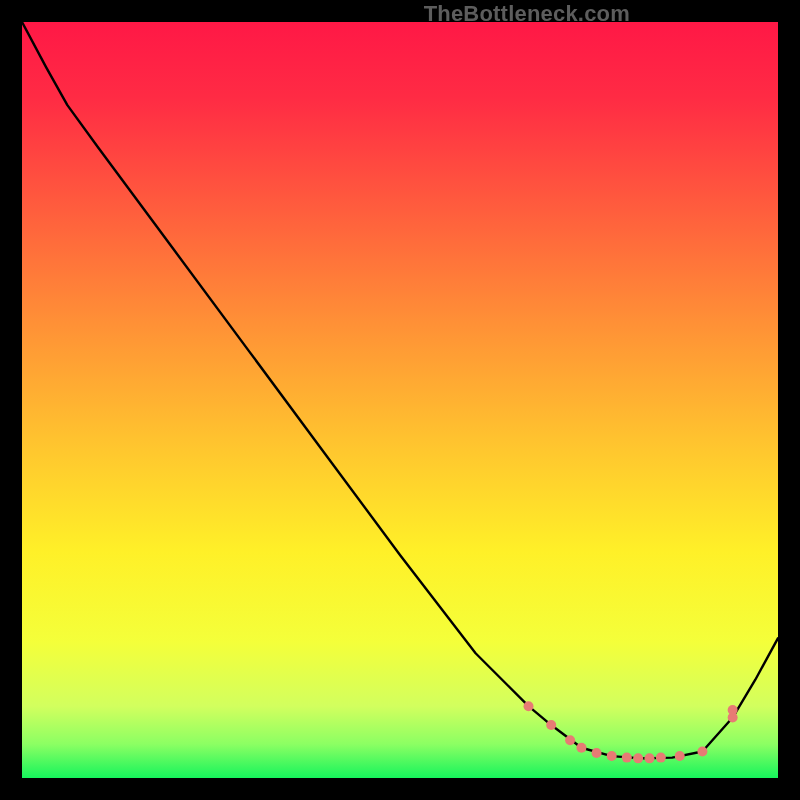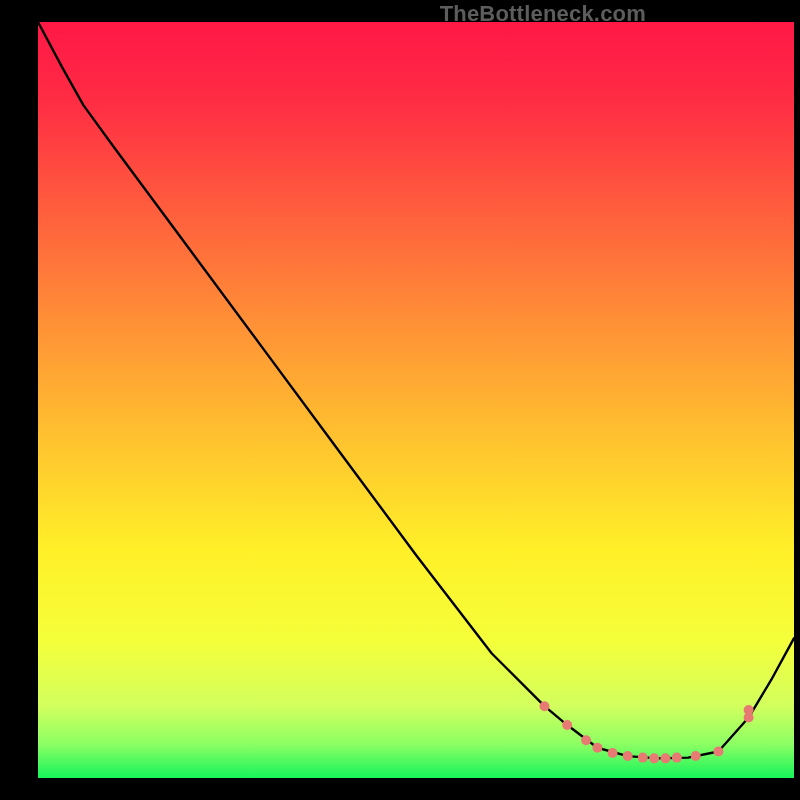--- a/index.html
+++ b/index.html
@@ -7,21 +7,20 @@
     padding: 0;
     width: 800px;
     height: 800px;
     background: #000;
     overflow: hidden;
   }
   .stage {
     position: relative;
     width: 642px;
     height: 800px;
-    margin-left: 16px;
   }
   svg {
     position: absolute;
     top: 0;
     left: 0;
   }
   .watermark {
     position: absolute;
     top: 1px;
     right: 12px;

